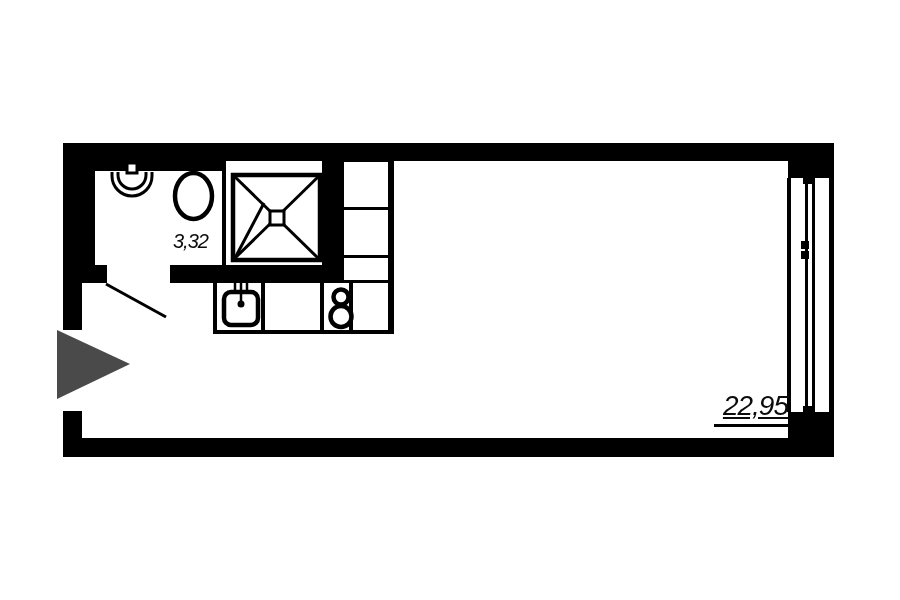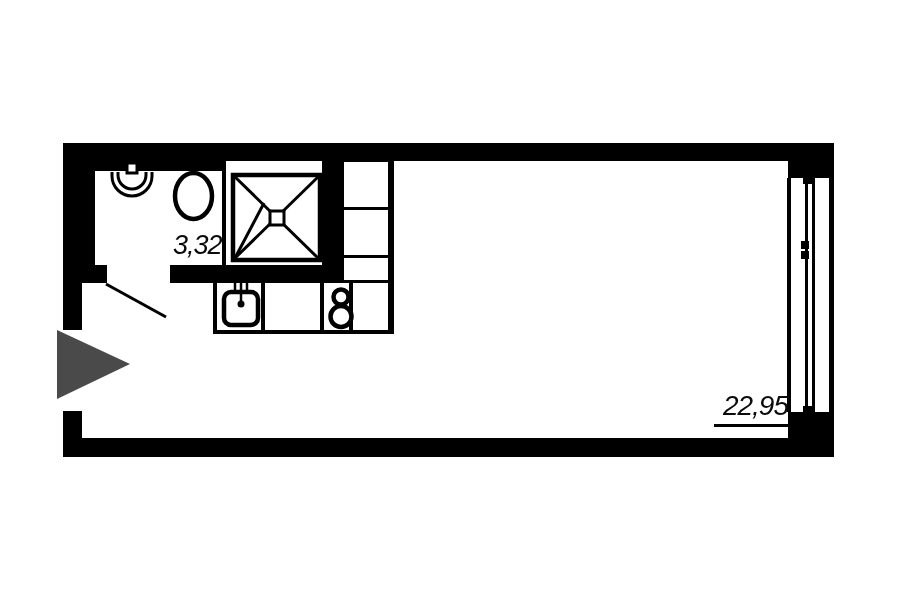--- a/index.html
+++ b/index.html
@@ -20,24 +20,24 @@
   .s4 { fill:none; stroke:var(--wall); stroke-width:4.5; }
   .s2 { fill:none; stroke:var(--wall); stroke-width:2.5; }
   .wf { fill:#fff; }
   .solid { fill:var(--wall); }
   .arrow { fill:var(--arrow); stroke:none; }
   .area-label {
     position:absolute; font-style:italic; color:#0b0b0b;
     letter-spacing:-1px; white-space:nowrap;
     font-family:"Liberation Sans", sans-serif;
   }
-  #label-bath { left:173px; top:230px; font-size:27px; }
+  #label-bath { left:173px; top:230px; font-size:20px; }
   #label-main {
     left:714px; top:390px; width:74px; font-size:28px; text-align:right;
-    border-bottom:3px solid var(--wall); padding-bottom:2px;
+    border-bottom:3px solid var(--wall); padding-bottom:2px;text-decoration:underline;
   }
 </style>
 </head>
 <body>
 
 <div class="plan">
 
   <div class="w" style="left:63px;  top:143px; width:771px; height:18px;"></div>
   <div class="w" style="left:63px;  top:161px; width:163px; height:10px;"></div>
   <div class="w" style="left:63px;  top:143px; width:32px;  height:140px;"></div>

